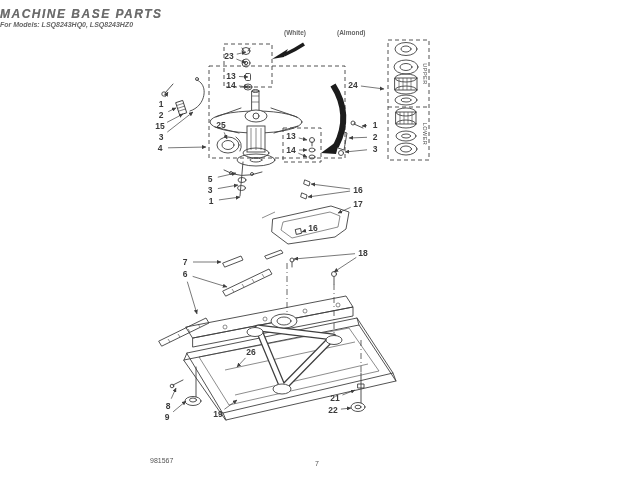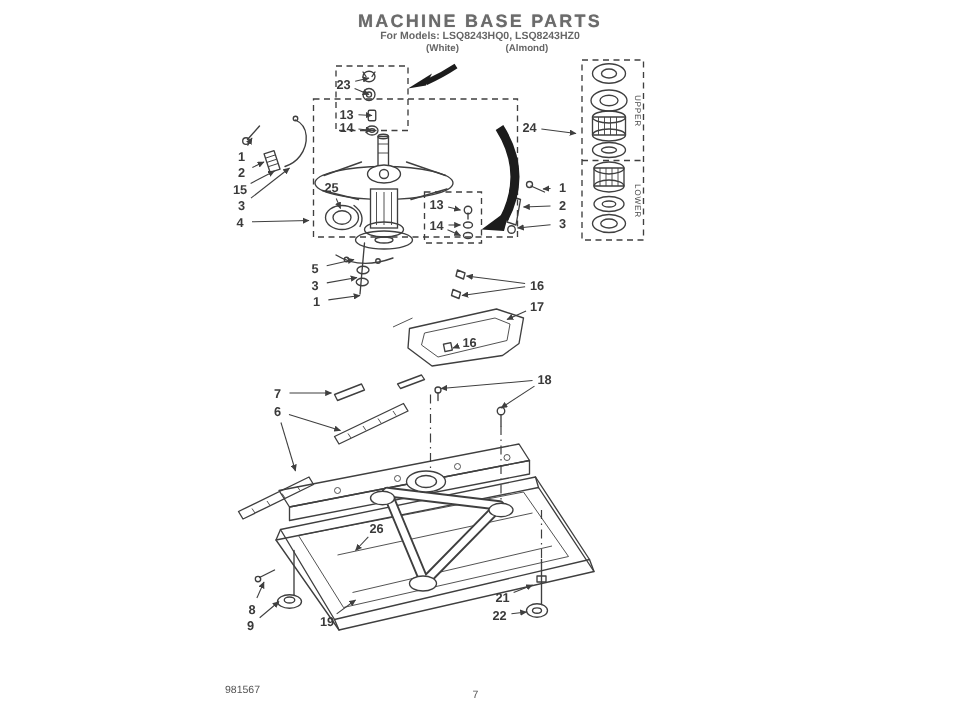--- a/index.html
+++ b/index.html
@@ -1,20 +1,20 @@
 <!DOCTYPE html>
 <html><head>
 <meta charset="utf-8">
 <style>
   html,body{margin:0;padding:0;}
   body{
     width:640px;height:480px;background:#ffffff;position:relative;overflow:hidden;
     font-family:"Liberation Sans", sans-serif;color:#4a4a4a;
   }
-  .hdr{position:absolute;width:100%;text-align:center;}
+  .hdr{position:absolute;width:100%;text-align:left;font-style:italic;}
   #title{top:7px;font-size:12px;font-weight:bold;letter-spacing:1.5px;color:#6b6b6b;
          text-shadow:0 0 .5px #999;}
   #models{top:21px;font-size:7px;font-weight:bold;color:#666;}
   .colorlbl{position:absolute;top:29px;font-size:6.5px;font-weight:bold;color:#666;}
   #color-left{left:284px;}
   #color-right{left:337px;}
   .ftr{position:absolute;font-size:7px;color:#555;}
   #docnum{left:150px;top:457px;}
   #pagenum{left:315px;top:460px;}
   svg{position:absolute;left:0;top:0;}

